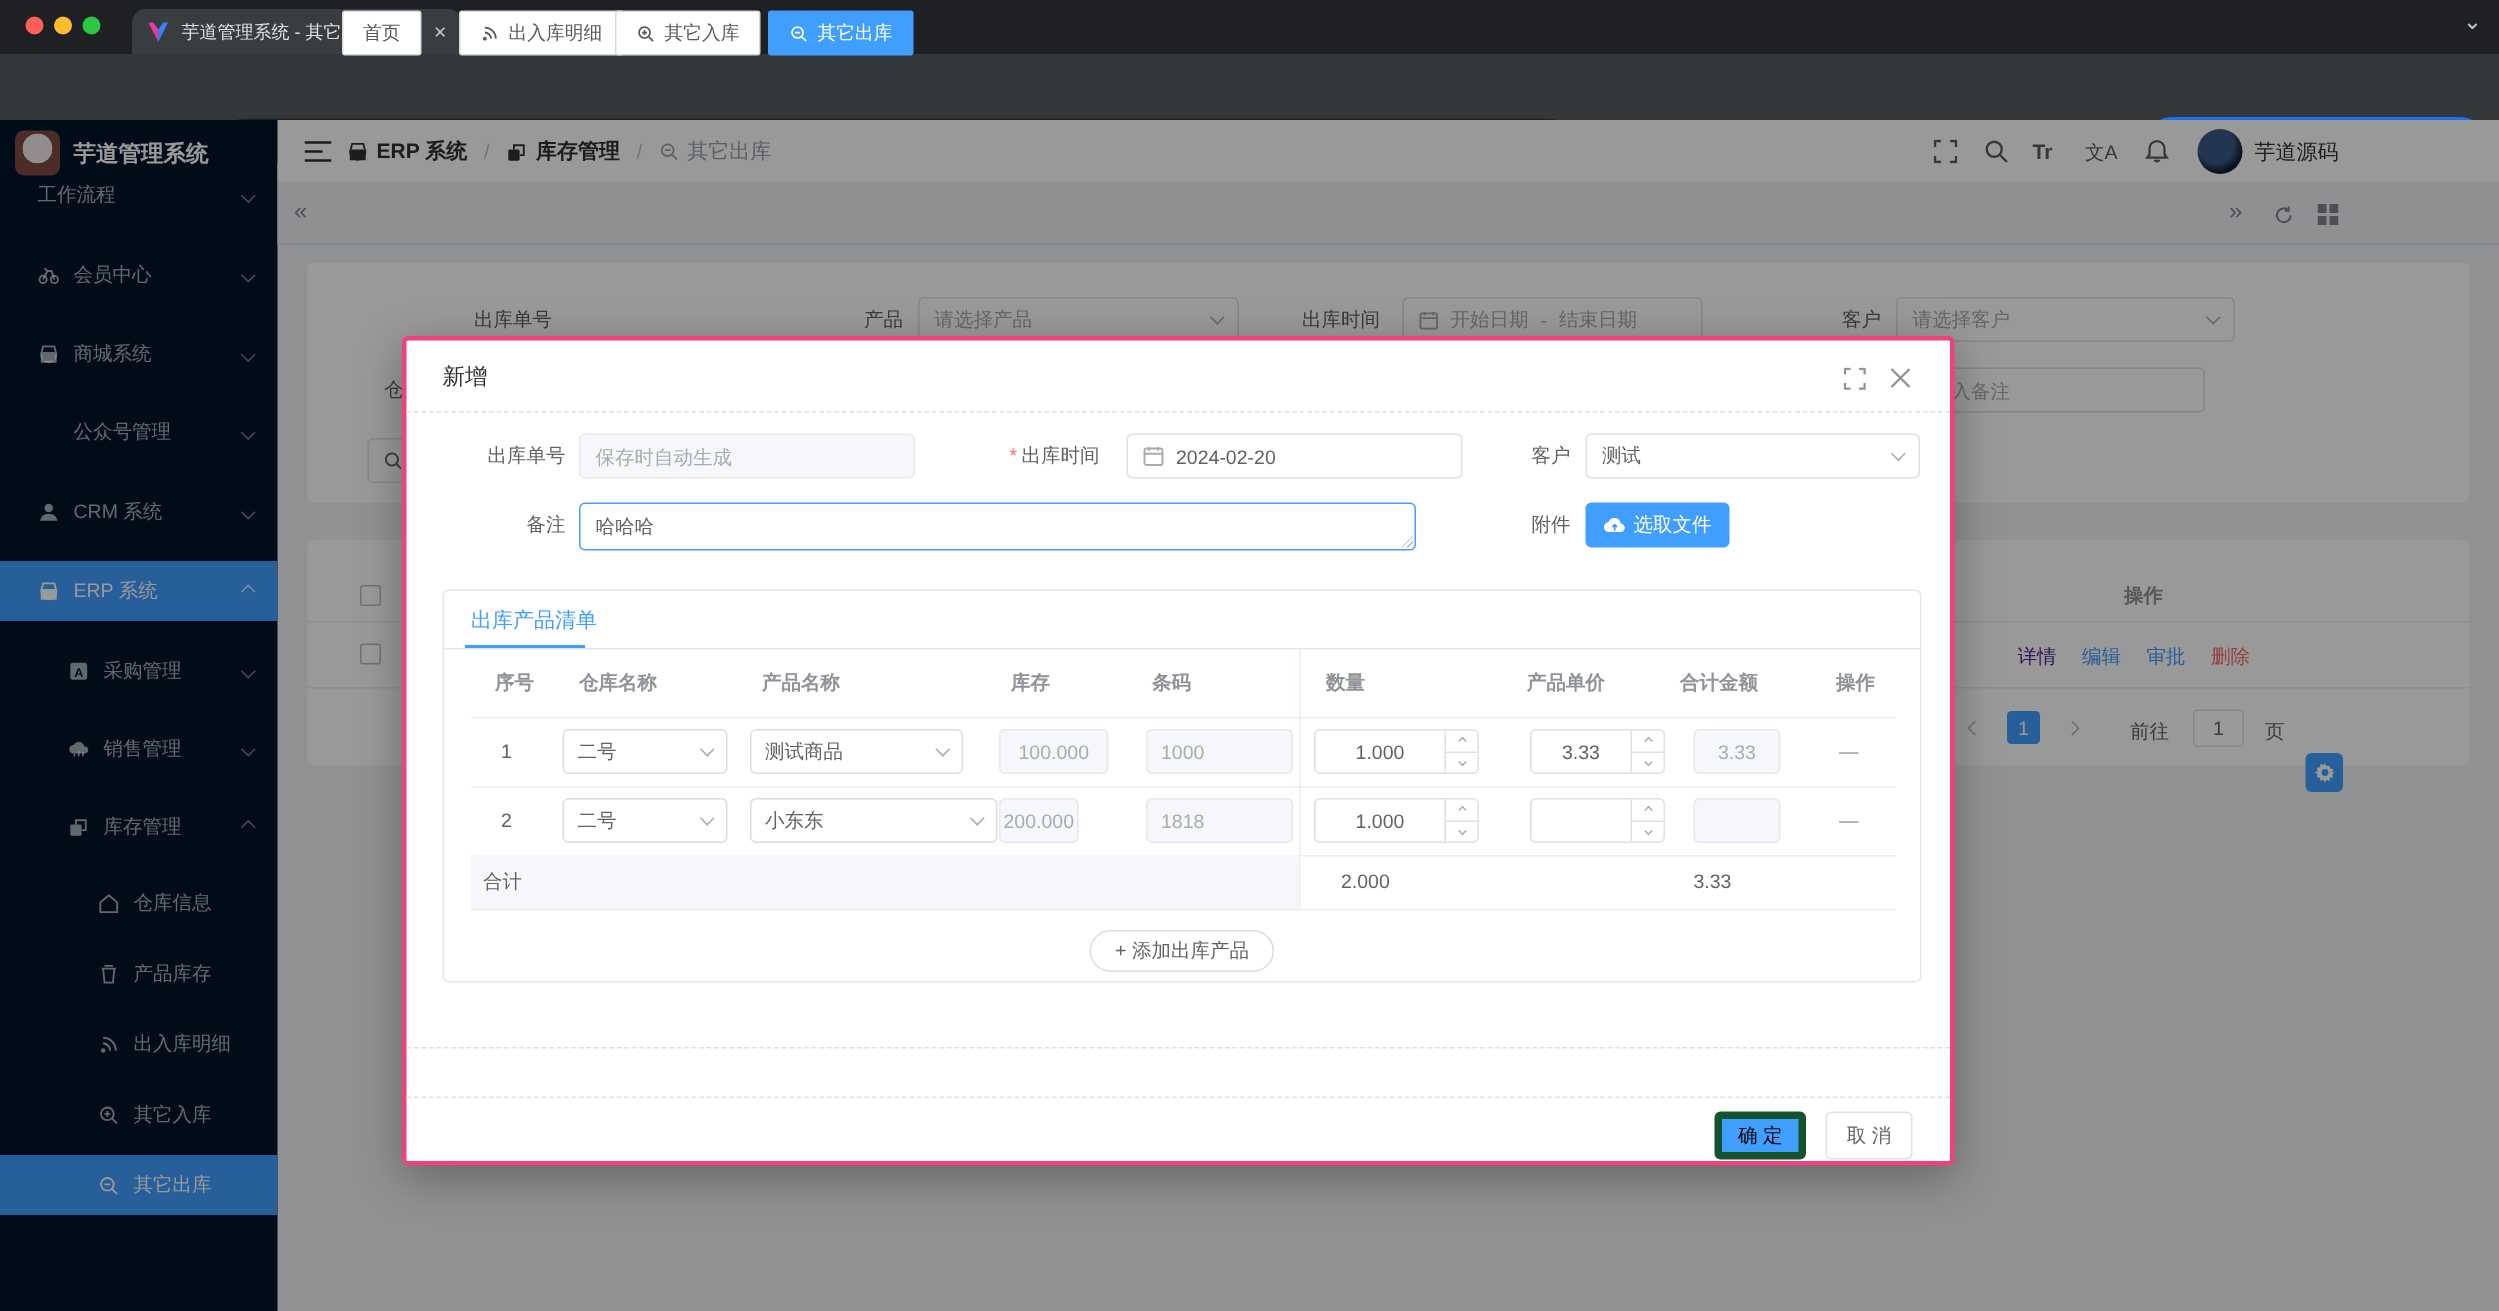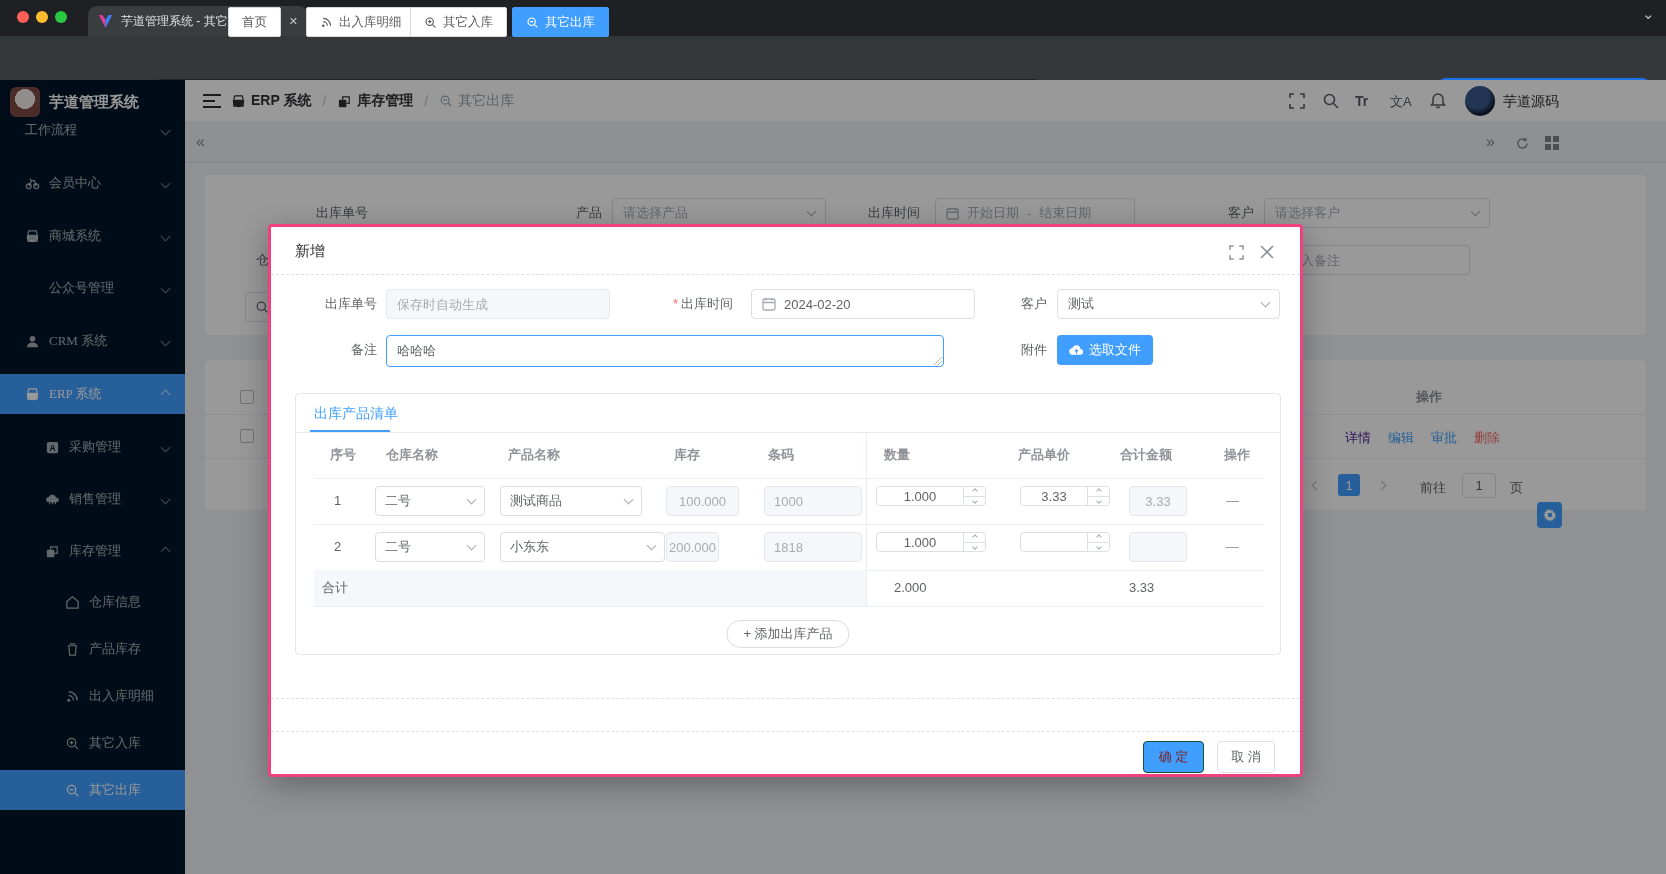--- a/index.html
+++ b/index.html
@@ -22,21 +22,21 @@
   .emoji-face { position:absolute; left:1390px; top:46px; width:22px; height:22px; border-radius:50%; background:#fcd34d; }
   .emoji-face::before { content:""; position:absolute; left:4px; top:6px; width:4px; height:4px; background:#7a4a00; border-radius:50%; box-shadow:10px 0 0 #7a4a00; }
   .emoji-face::after { content:""; position:absolute; left:5px; top:10px; width:12px; height:7px; border:2px solid #7a4a00; border-top:none; border-radius:0 0 10px 10px; }
 
   
   .sidebar { position:absolute; left:0; top:80px; width:185px; height:794px; background:#001529; }
   .logo-row { position:absolute; left:0; top:80px; width:185px; height:44px; display:flex; align-items:center; gap:9px; padding:0 10px; z-index:2; }
   .logo-avatar { width:30px; height:30px; border-radius:6px; background:radial-gradient(circle at 50% 40%, #f3ecec 0 42%, #7e4a45 43%); }
   .logo-title { color:#fff; font-size:15px; font-weight:bold; }
   .menu-item { position:absolute; left:0; width:185px; height:40px; display:flex; align-items:center; color:rgba(255,255,255,0.65); font-size:13px; gap:9px; }
-  .menu-item .lbl { flex:1; white-space:nowrap;font-family:Liberation Serif, serif; }
+  .menu-item .lbl { flex:1; white-space:nowrap; }
   .menu-item.active { background:#409eff; color:#fff; }
   .chev { display:inline-block; width:7px; height:7px; border-right:1.5px solid currentColor; border-bottom:1.5px solid currentColor; }
   .chev.down { transform:rotate(45deg); }
   .chev.up { transform:rotate(-135deg); }
   .chev.tiny { width:4px; height:4px; border-width:1px; }
   .mchev { margin-right:16px; opacity:.7; }
   .mi-svg { width:15px; height:15px; flex:0 0 auto; }
   .pl1 { padding-left:25px; } .pl2 { padding-left:45px; } .pl3 { padding-left:65px; }
 
   
@@ -86,30 +86,30 @@
   .ptab-underline { position:absolute; left:14px; top:36px; width:80px; height:2px; background:#409eff; }
   .plist-tabline { position:absolute; left:0; top:38px; width:100%; border-top:1px solid #e4e7ed; }
   .th { position:absolute; font-size:13px; color:#909399; font-weight:bold; height:46px; line-height:46px; }
   .tline { position:absolute; left:18px; width:950px; border-top:1px solid #ebeef5; }
   .vline { position:absolute; left:570px; top:39px; width:1px; height:173px; background:#ebeef5; box-shadow:-4px 0 6px rgba(0,0,0,0.04); }
   .cell-txt { position:absolute; font-size:13px; color:#606266; }
   .msel { position:absolute; height:30px; border:1px solid #d9dce3; border-radius:4px; background:#fff; display:flex; align-items:center; padding:0 9px; font-size:13px; color:#606266; }
   .msel .chev { color:#a8abb2; margin-top:-3px; }
   .msel .val { flex:1; }
   .dis-cell { position:absolute; height:30px; background:#f5f7fa; border:1px solid #e4e7ed; border-radius:4px; font-size:13px; color:#a8abb2; display:flex; align-items:center; justify-content:center; }
-  .stepper { position:absolute; height:20px; border:1px solid #dcdfe6; border-radius:4px; background:#fff; display:flex; overflow:hidden; }
+  .stepper { position:absolute; height:30px; border:1px solid #dcdfe6; border-radius:4px; background:#fff; display:flex; overflow:hidden; }
   .stepper .sval { flex:1; display:flex; align-items:center; justify-content:center; font-size:13px; color:#606266; }
   .stepper .scol { width:22px; border-left:1px solid #dcdfe6; display:flex; flex-direction:column; }
   .stepper .sbtn { flex:1; display:flex; align-items:center; justify-content:center; color:#a8abb2; }
   .stepper .sbtn:first-child { border-bottom:1px solid #dcdfe6; }
   .sumrow { position:absolute; left:18px; top:176px; width:552px; height:36px; background:#f5f7fa; }
   .sumtxt { position:absolute; top:176px; height:36px; line-height:36px; font-size:13px; color:#606266; }
   .add-btn { position:absolute; left:50%; transform:translateX(-50%); top:226px; height:28px; border:1px solid #d9dce3; border-radius:15px; background:#fff; color:#606266; font-size:13px; padding:0 16px; display:flex; align-items:center; }
   .btn { position:absolute; top:514px; height:32px; border-radius:4px; font-size:13px; display:flex; align-items:center; justify-content:center; }
-  .btn.primary { background:#409eff; border:1px solid #14532d; color:#7f1d1d; }
+  .btn.primary { background:#409eff; border:5px solid #14532d; color:#000000; }
   .btn.plain { background:#fff; border:1px solid #dcdfe6; color:#606266; }
   .micon { position:absolute; top:18px; color:#909399; cursor:pointer; }
 </style>
 </head>
 <body>
 
 <div class="screen">
 
   <div class="chrome-top">
     <span class="tl" style="left:17px;background:#ff5f57"></span>

